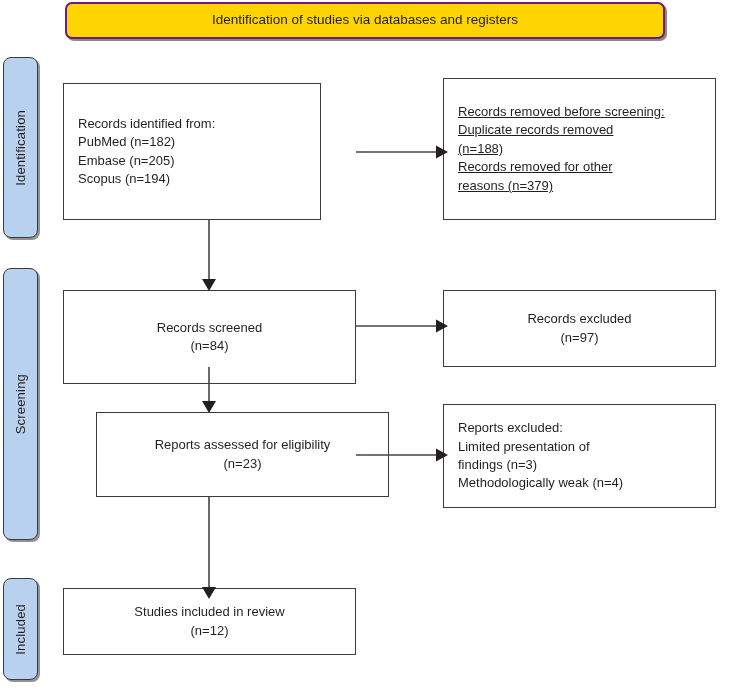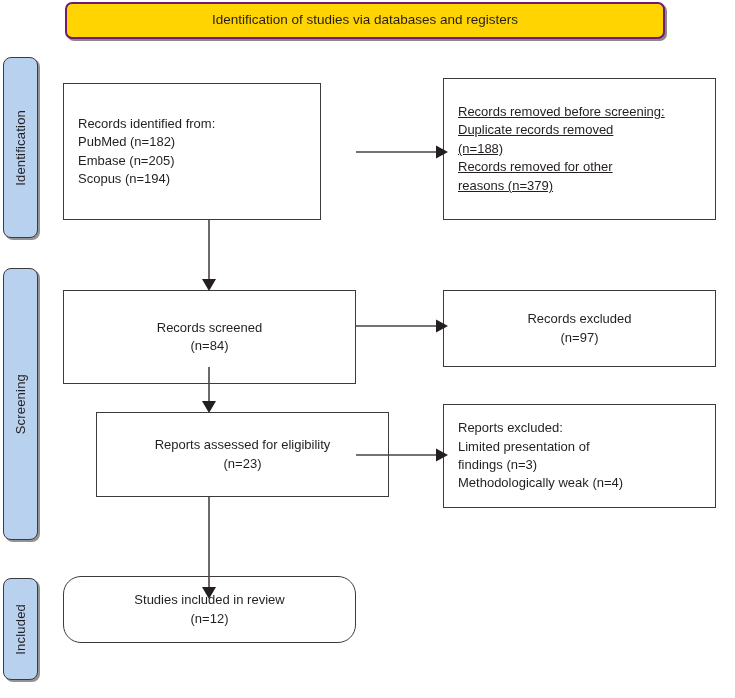--- a/index.html
+++ b/index.html
@@ -89,21 +89,21 @@
     color: #231f20;
     white-space: pre-line;
   }
   .flow-box.align-left .box-text  { text-align: left;  padding: 0 10px 0 14px; }
   .flow-box.align-center .box-text{ text-align: center; padding: 0 8px; }
 
   
   #box-identified   { left: 63px;  top: 83px;  width: 258px; height: 137px; justify-content: center; }
   #box-screened     { left: 63px;  top: 290px; width: 293px; height: 94px;  }
   #box-eligibility  { left: 68px;  top: 412px; width: 293px; height: 85px; margin-left: 28px;  }
-  #box-included     { left: 63px;  top: 576px; width: 293px; height: 67px; border-radius: 18px;  }
+  #box-included     { left: 63px;  top: 588px; width: 293px; height: 67px;  }
 
   
   #box-removed      { left: 443px; top: 78px;  width: 273px; height: 142px; text-decoration: underline; }
   #box-excluded-rec { left: 443px; top: 290px; width: 273px; height: 77px;  }
   #box-excluded-rep { left: 443px; top: 404px; width: 273px; height: 104px; }
 
   
   .connector {
     position: absolute;
     pointer-events: none;

